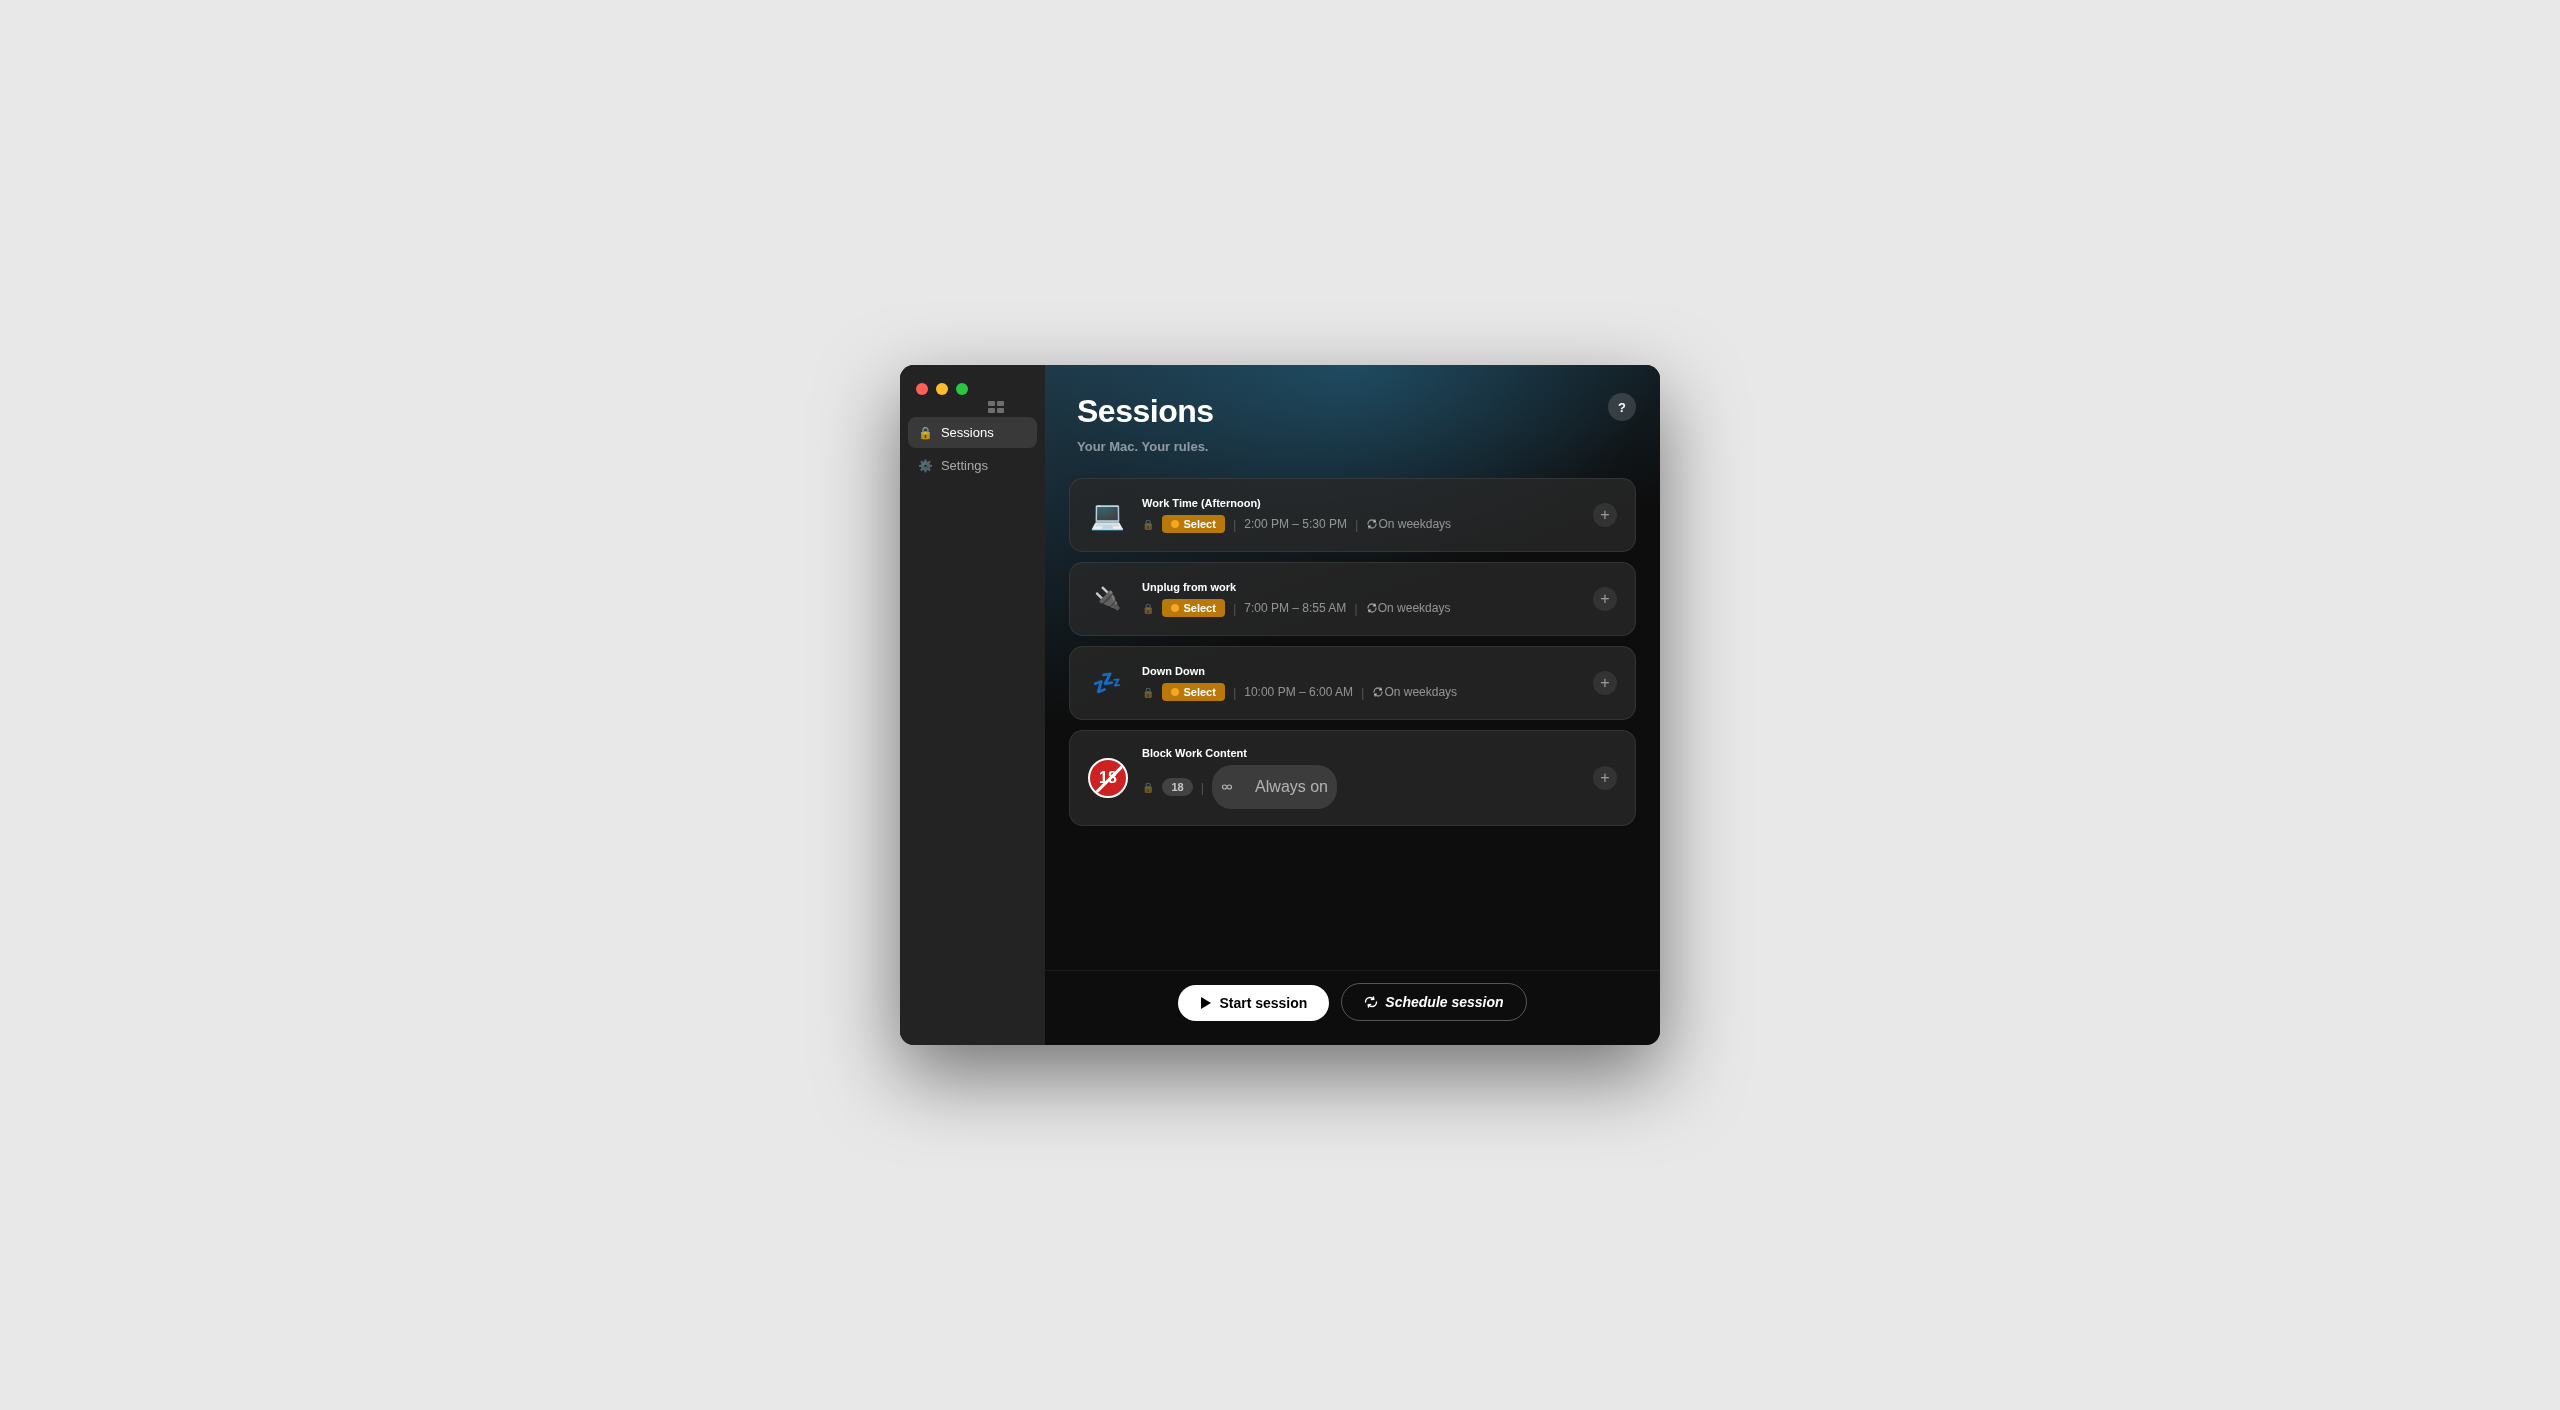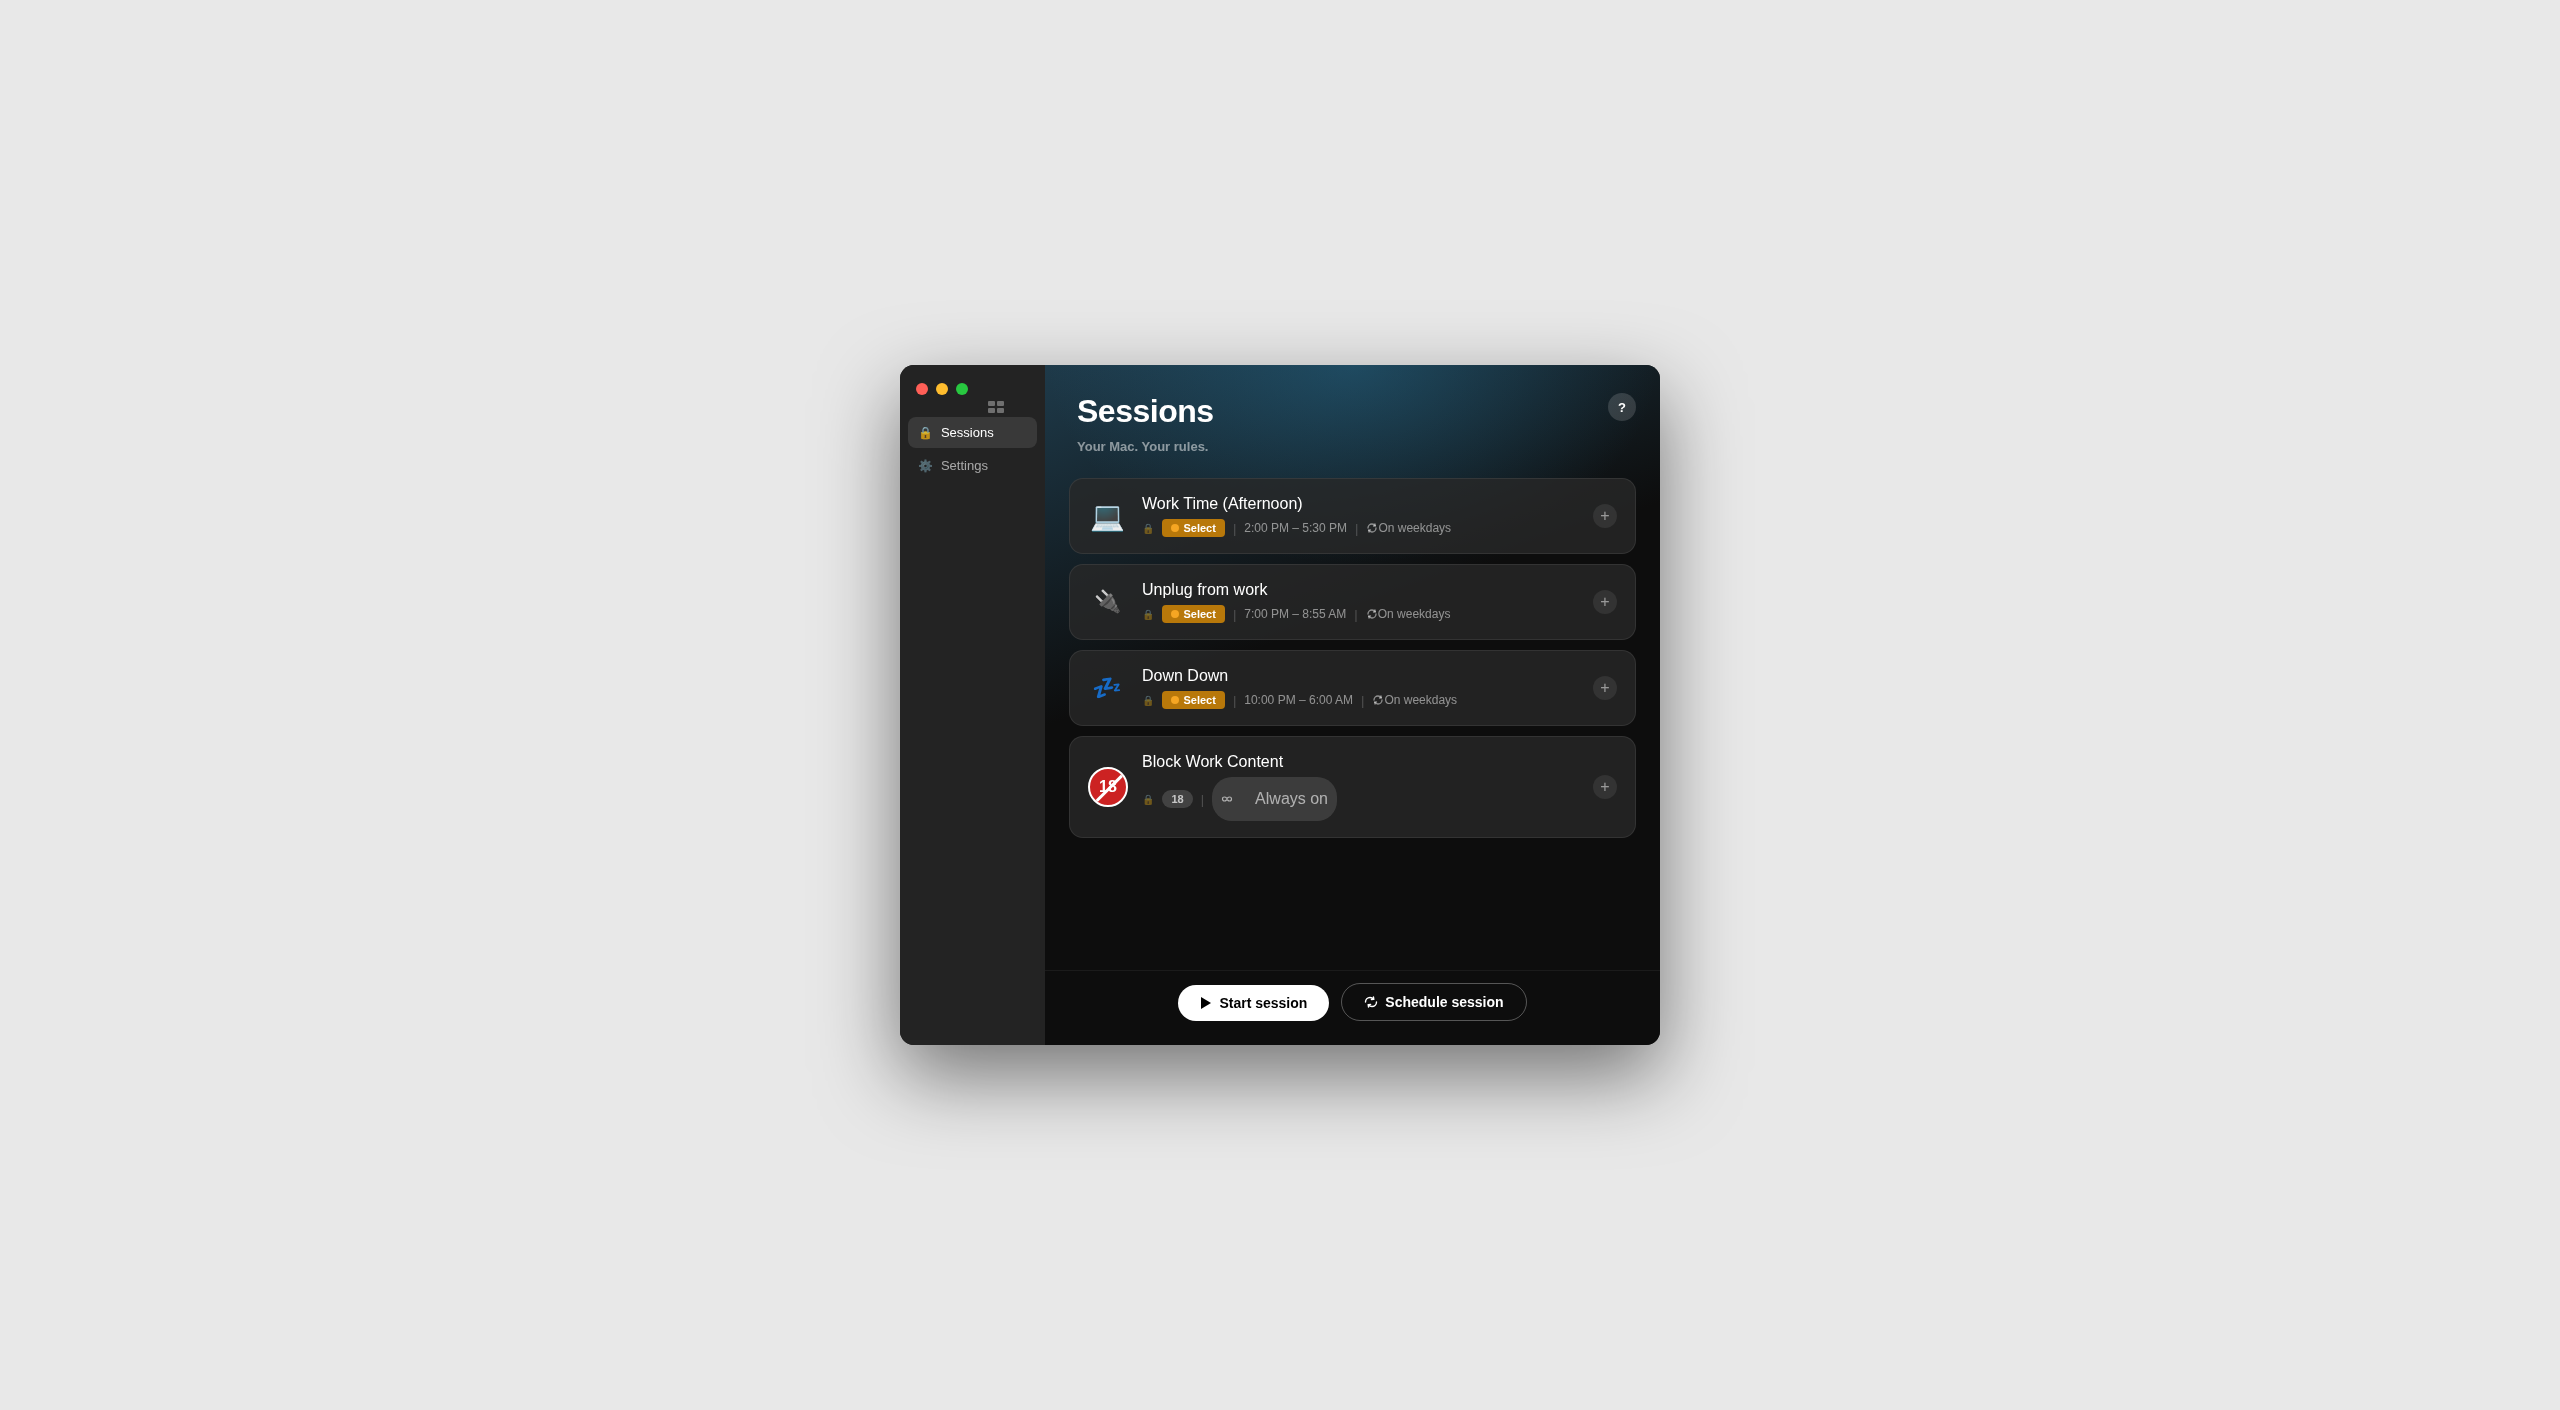--- a/index.html
+++ b/index.html
@@ -178,22 +178,22 @@
       align-items: center;
       justify-content: center;
       flex-shrink: 0;
     }
 
     .session-info {
       flex: 1;
     }
 
     .session-name {
-      font-size: 16px;
-      font-weight: 400;
+      font-size: 11px;
+      font-weight: 700;
       color: #fff;
       margin-bottom: 6px;
     }
 
     .session-meta {
       display: flex;
       align-items: center;
       gap: 8px;
     }
 
@@ -285,20 +285,21 @@
       color: #fff;
       border: 1.5px solid rgba(255,255,255,0.3);
       padding: 10px 22px;
       border-radius: 30px;
       font-size: 14px;
       font-weight: 600;
       cursor: pointer;
       display: flex;
       align-items: center;
       gap: 7px;
+      font-style: italic;
     }
 
     .always-on-badge {
       background: rgba(255,255,255,0.12);
       color: rgba(255,255,255,0.6);
       font-size: 16px;
       padding: 13px 9px;
       border-radius: 20px;
       display: flex;
       align-items: center;

